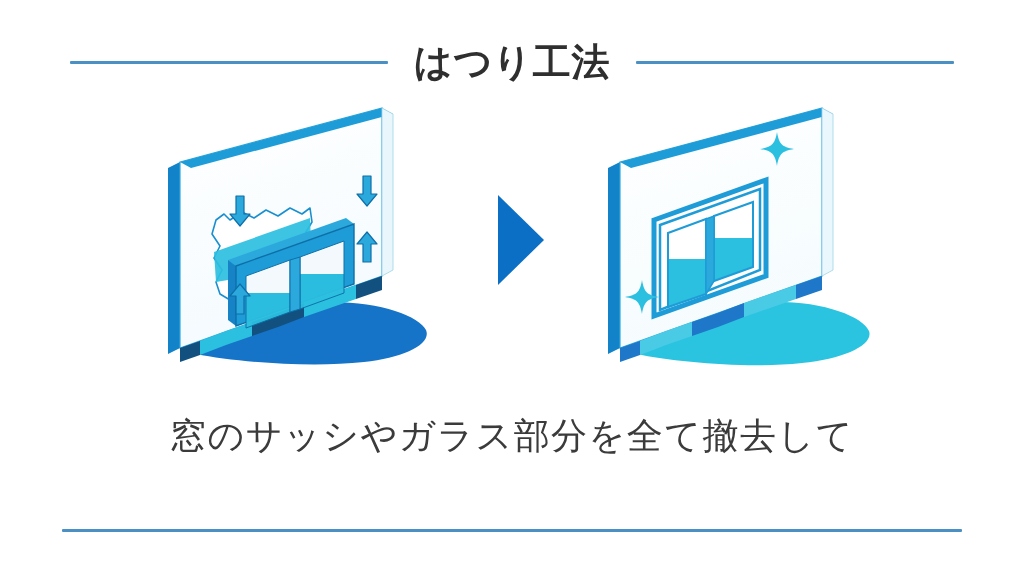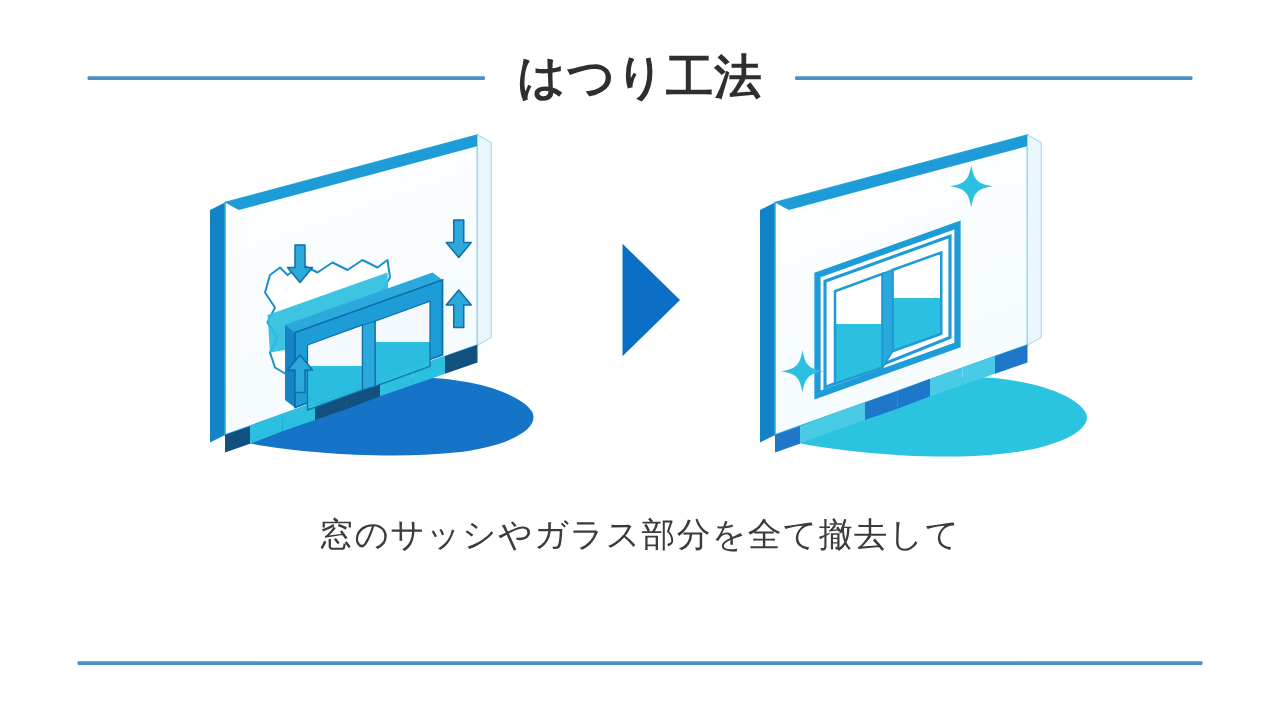--- a/index.html
+++ b/index.html
@@ -77,21 +77,21 @@
   
   .caption {
     position: absolute;
     left: 0;
     top: 408px;
     width: 1024px;
     text-align: center;
     line-height: 1.55;
   }
   .caption-line {
-    font-size: 27px;
+    font-size: 36px;
     color: #3B3B3B;
     letter-spacing: 0.04em;
     display: block;
   }
 
   
   .bottom-rule {
     position: absolute;
     left: 62px;
     top: 529px;

